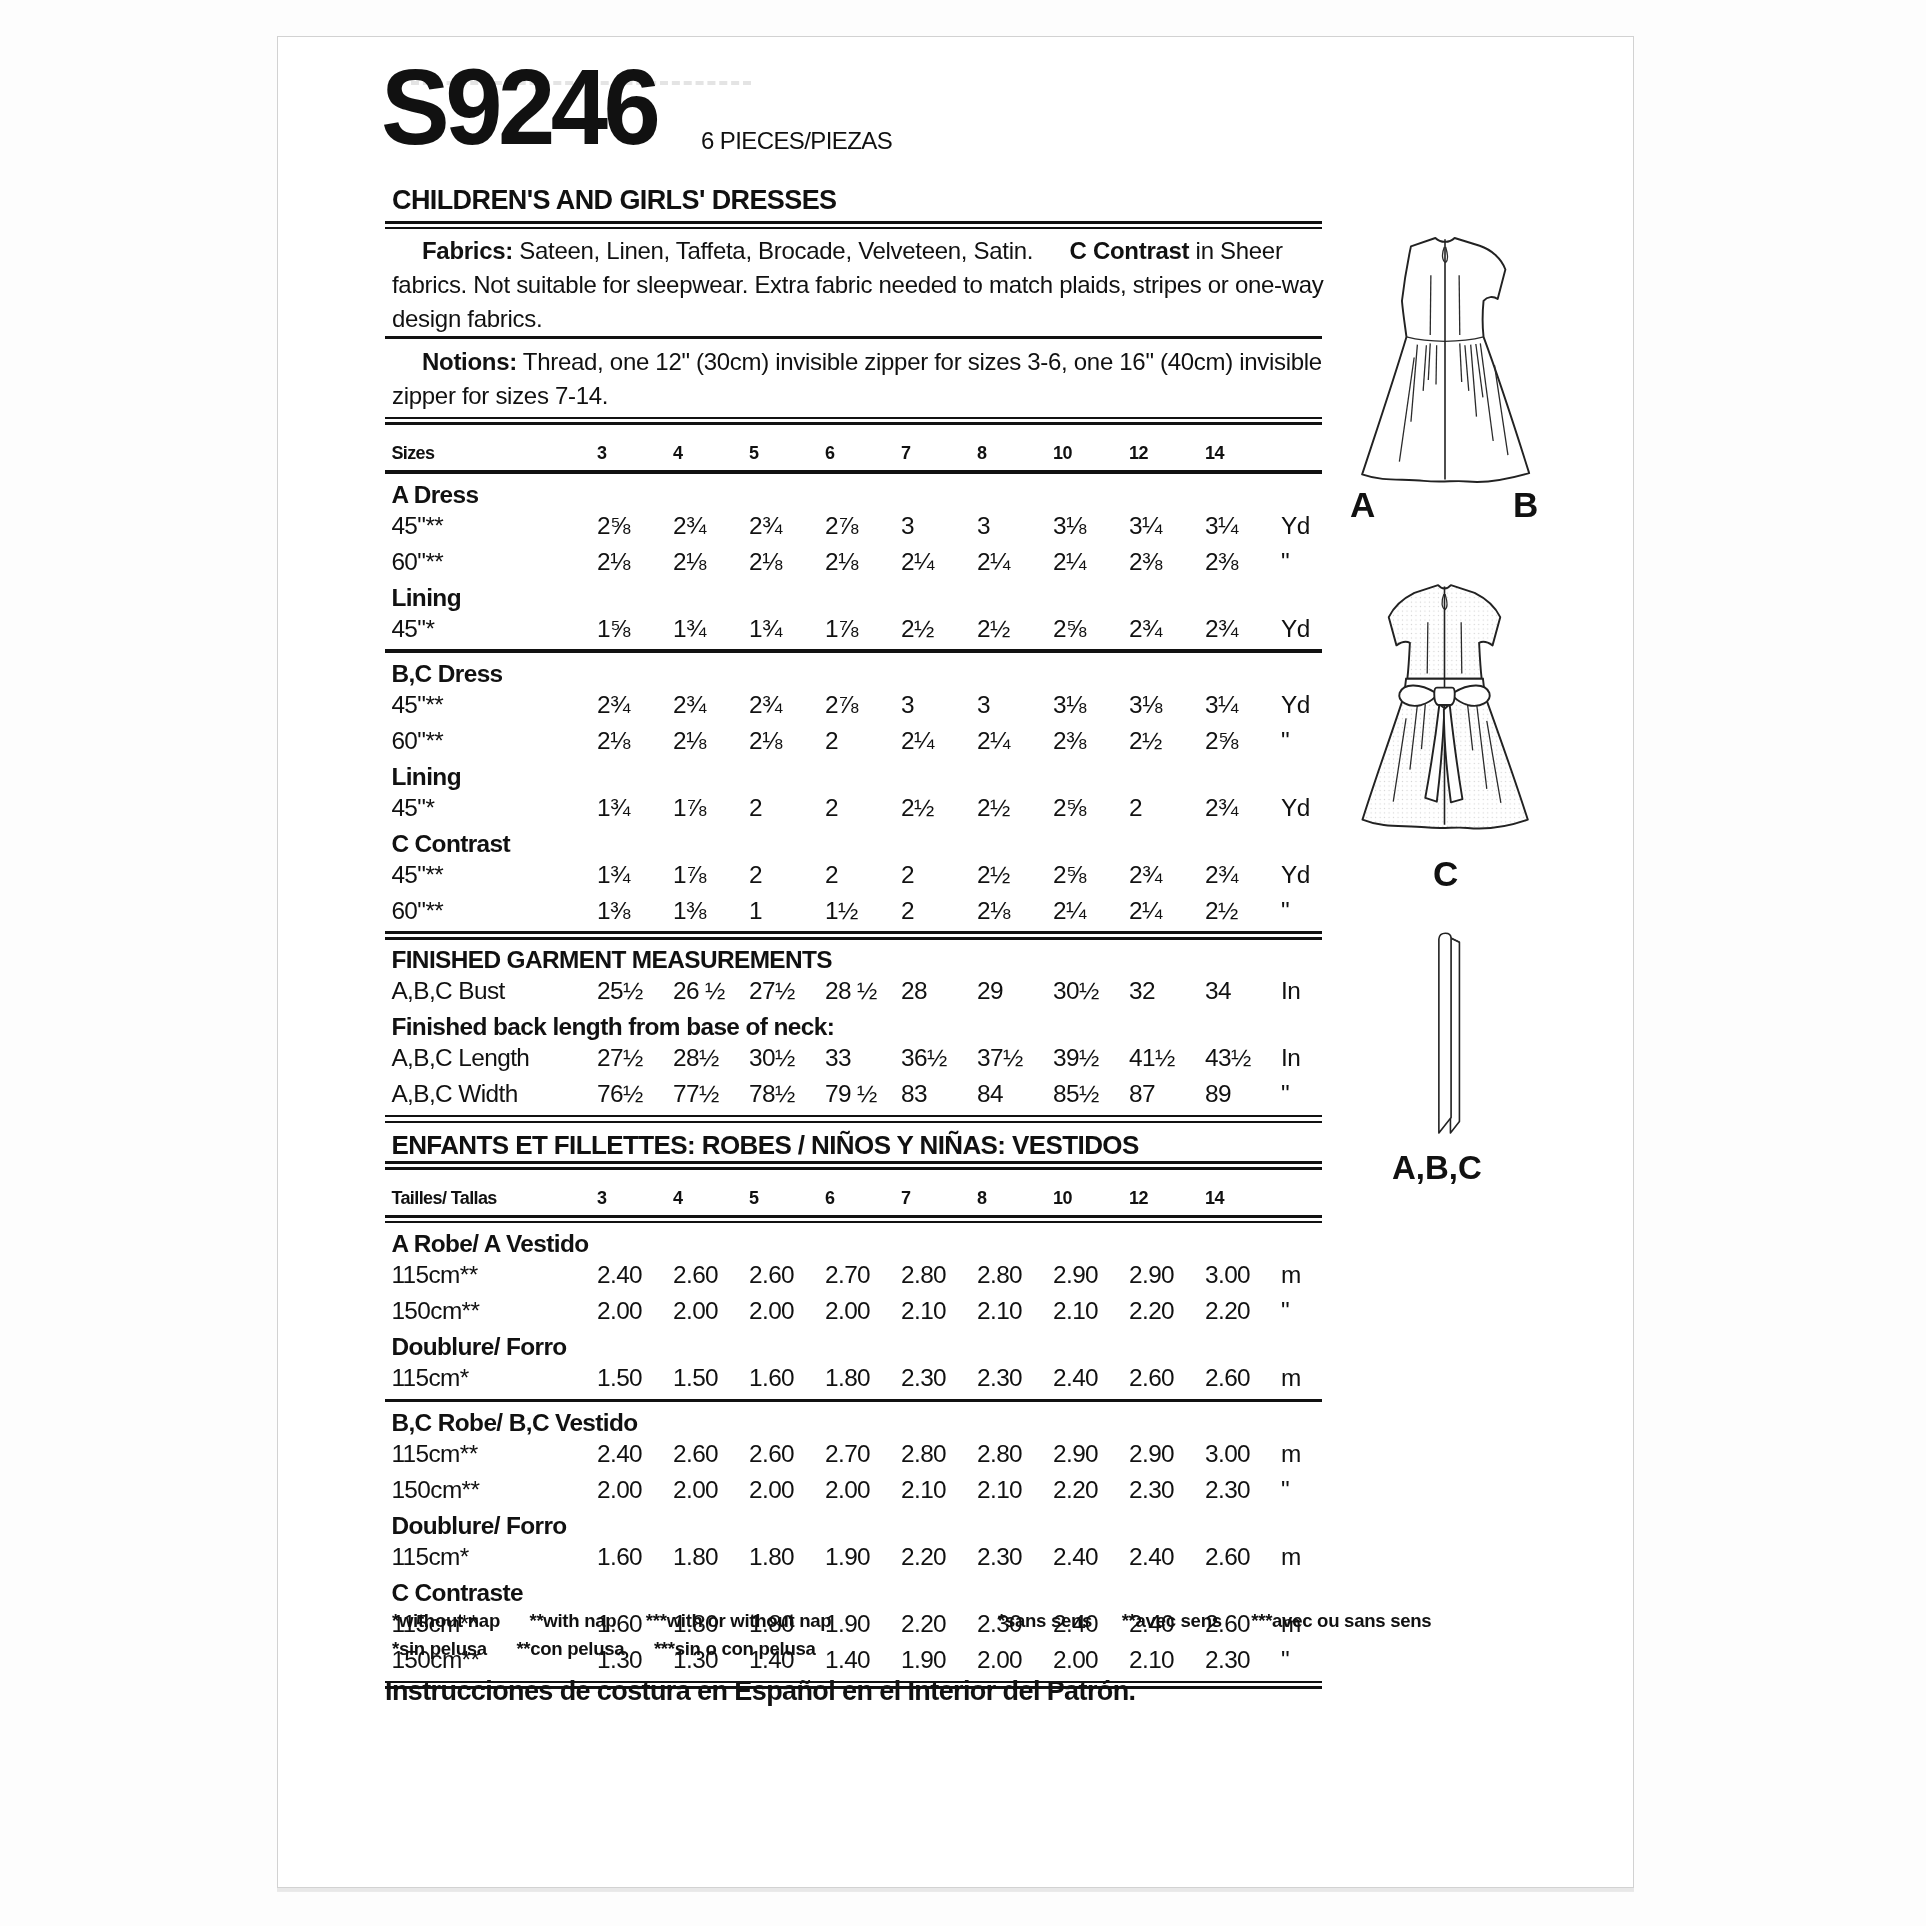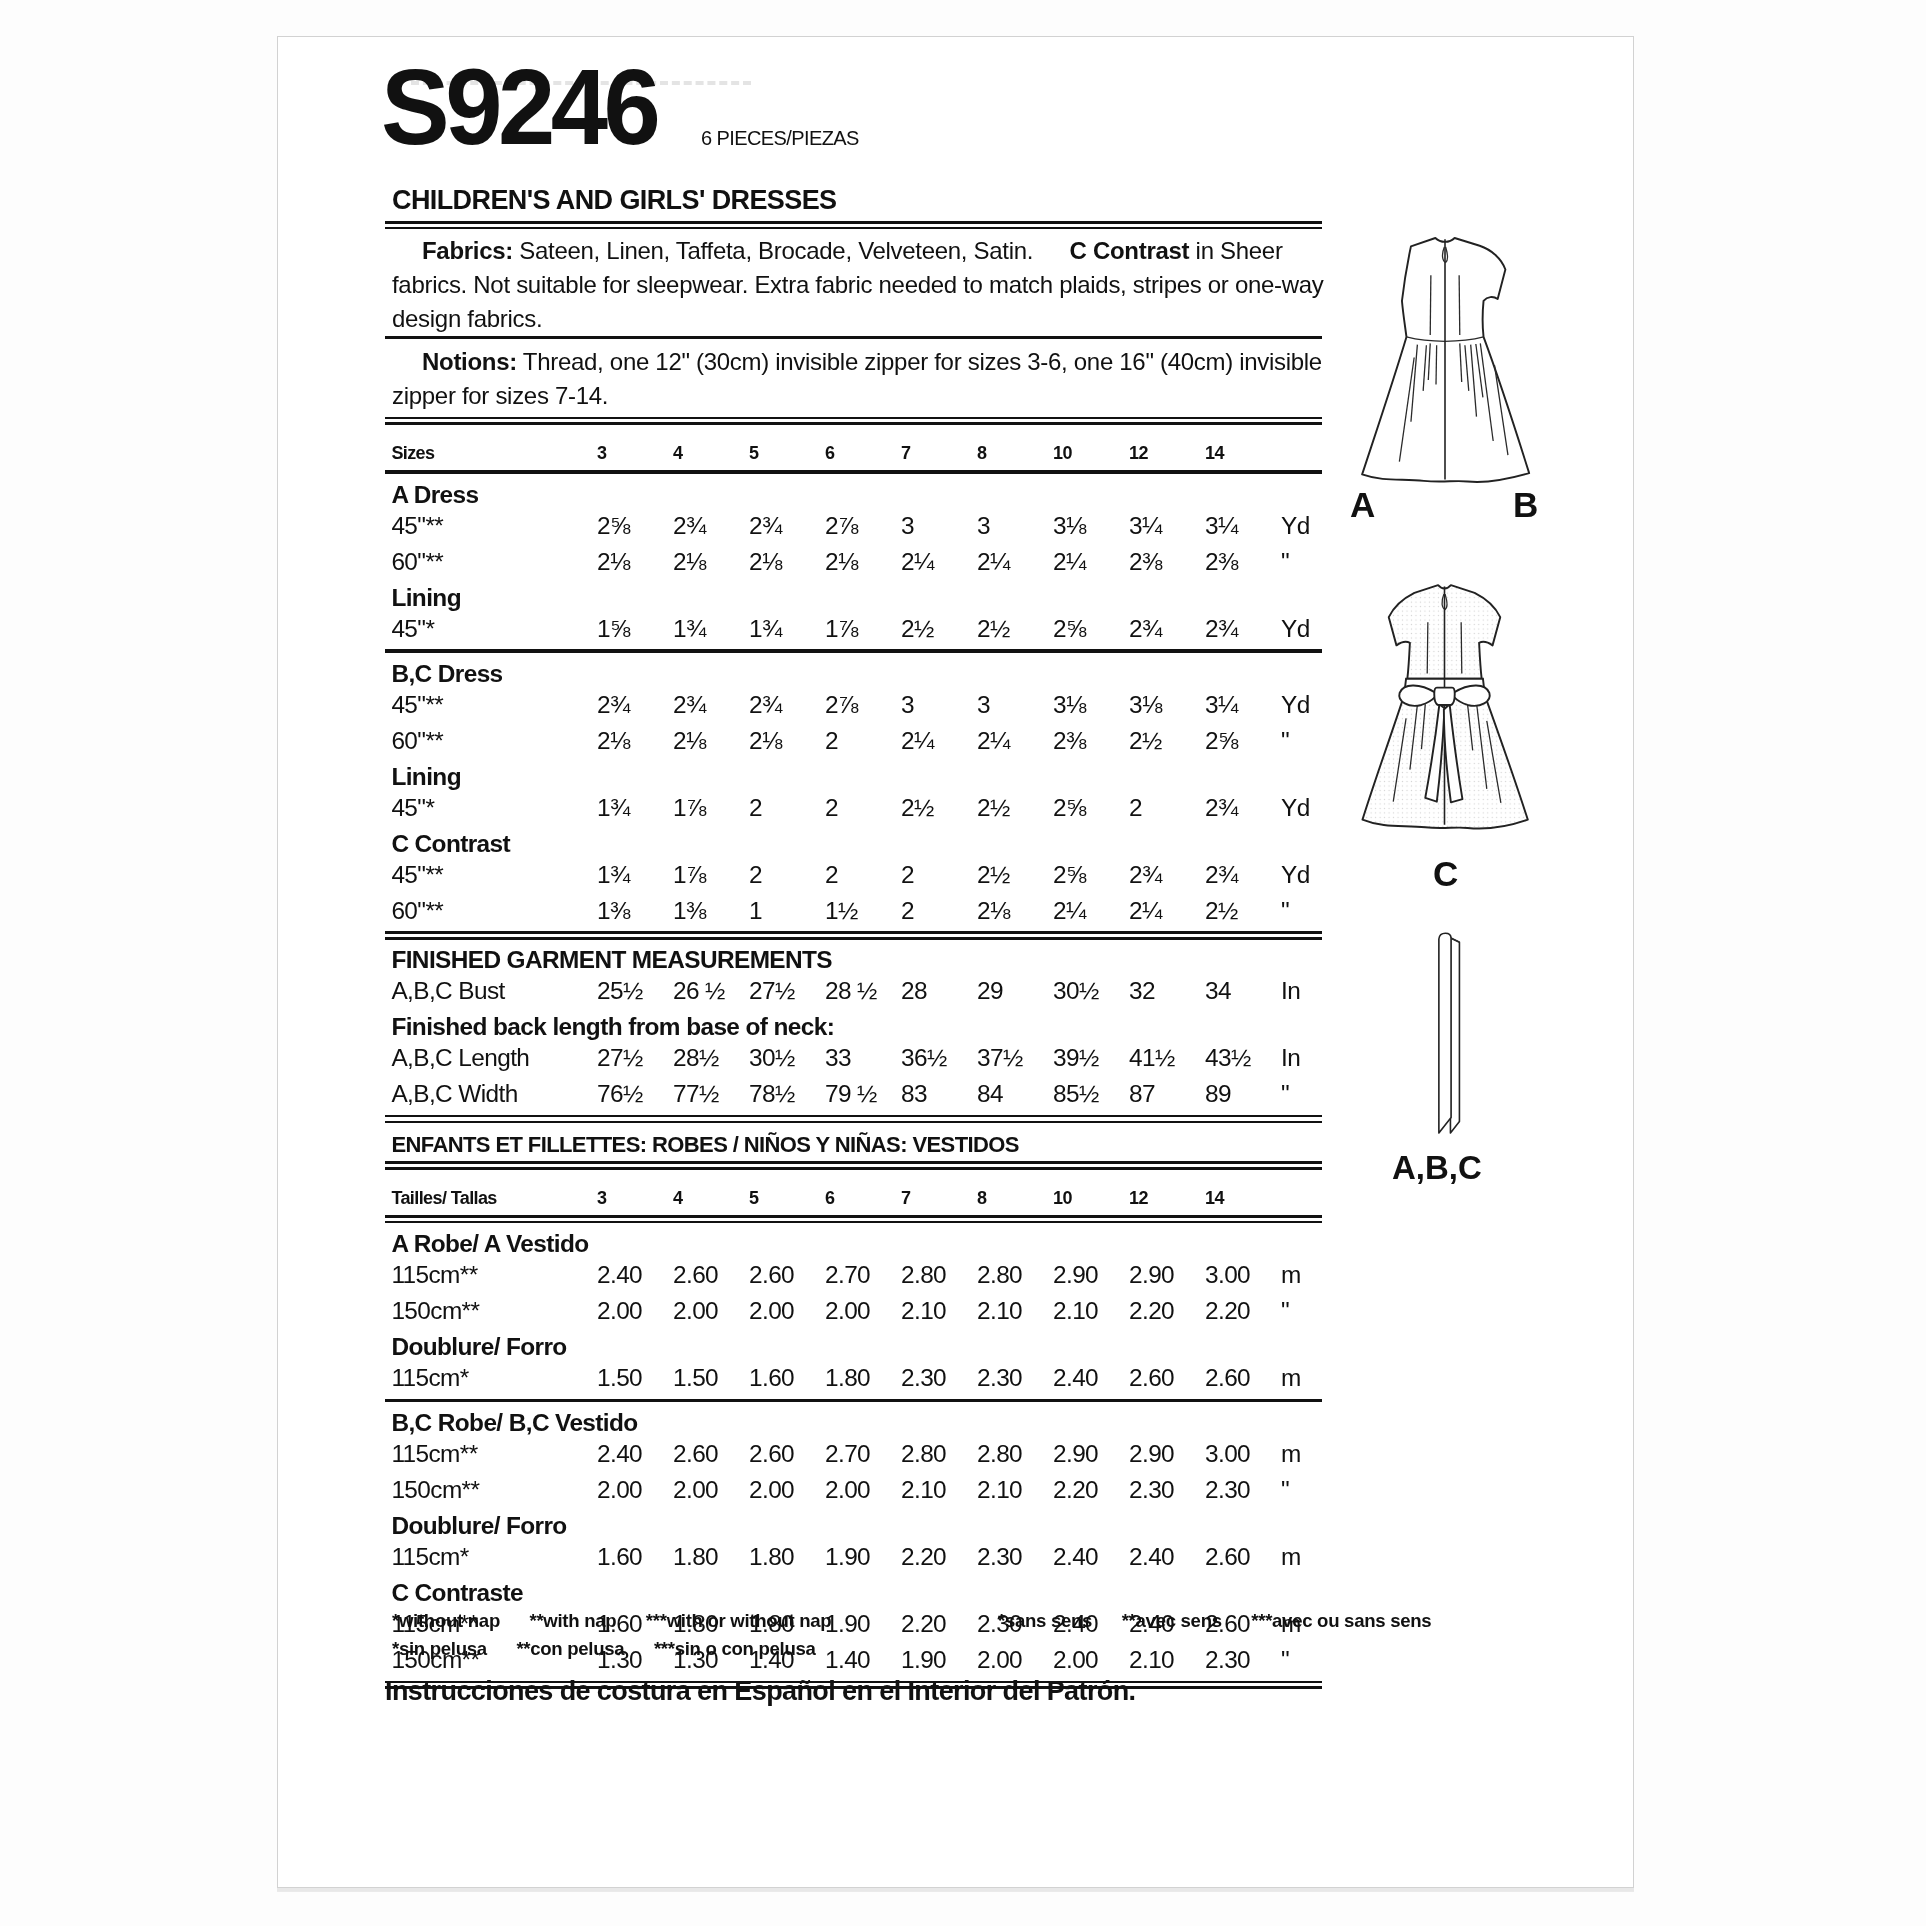--- a/index.html
+++ b/index.html
@@ -14,39 +14,39 @@
     box-shadow:0 3.9px 0 #e8e8e8;
   }
   .dashes{
     position:absolute;left:411px;top:81px;width:340px;height:0;
     border-top:4.5px dashed #e4e4e4;
   }
   .code{
     position:absolute;left:381px;top:56px;font-size:103px;font-weight:bold;
     letter-spacing:-4.5px;line-height:1;transform:scaleY(1.04);
   }
-  .pieces{position:absolute;left:701px;top:127px;font-size:20px;letter-spacing:-0.6px;}
+  .pieces{position:absolute;left:701px;top:127px;font-size:24px;letter-spacing:-0.6px;}
   .doc-title{position:absolute;left:392px;top:185px;font-size:27px;font-weight:bold;letter-spacing:-0.6px;}
   .para{position:absolute;left:392px;width:932px;font-size:24px;line-height:34px;letter-spacing:-0.3px;}
   .para b{letter-spacing:-0.3px;margin-left:30px;}
   .rule-s{position:absolute;left:385px;width:937px;height:3.2px;background:#111;}
   .rule-d{position:absolute;left:385px;width:937px;}
   .rule-d .rl{height:2.6px;background:#111;}
   .rule-d .rl:first-child{margin-bottom:3.2px;}
 
   
   #yardage-body{position:absolute;left:385px;top:414px;width:937px;}
   .trow{display:grid;grid-template-columns:212px repeat(9,76px) 44px;align-items:end;}
   .trow .cell{padding-bottom:3.9px;white-space:nowrap;}
   .label-cell{padding-left:6.4px;}
   .hdr-row{height:40px;font-size:18px;font-weight:bold;letter-spacing:-0.6px;}
   .data-row{height:36px;font-size:24.4px;letter-spacing:-0.6px;}
   .sec-row{height:31px;font-size:24.4px;font-weight:bold;letter-spacing:-0.6px;display:block;}
   .sec-row span{display:block;padding:3.9px 0 0 6.4px;line-height:27px;}
-  .head-row{height:33px;font-size:22px;font-weight:bold;letter-spacing:-0.6px;display:block;}
+  .head-row{height:33px;font-size:26px;font-weight:bold;letter-spacing:-0.6px;display:block;}
   .head-row span{display:block;padding:5.1px 0 0 6.4px;line-height:28px;}
   .flow-rule-s{height:3.9px;background:#111;margin:2.6px 0;}
   .flow-rule-d{margin:2.6px 0;}
   .flow-rule-d .rl{height:2.6px;background:#111;}
   .flow-rule-d .rl:first-child{margin-bottom:3.2px;}
 
   
   .fn{position:absolute;font-size:18.6px;font-weight:bold;letter-spacing:-0.3px;white-space:nowrap;}
   .fn span{margin-right:29.5px;}
   .bottom-note{

